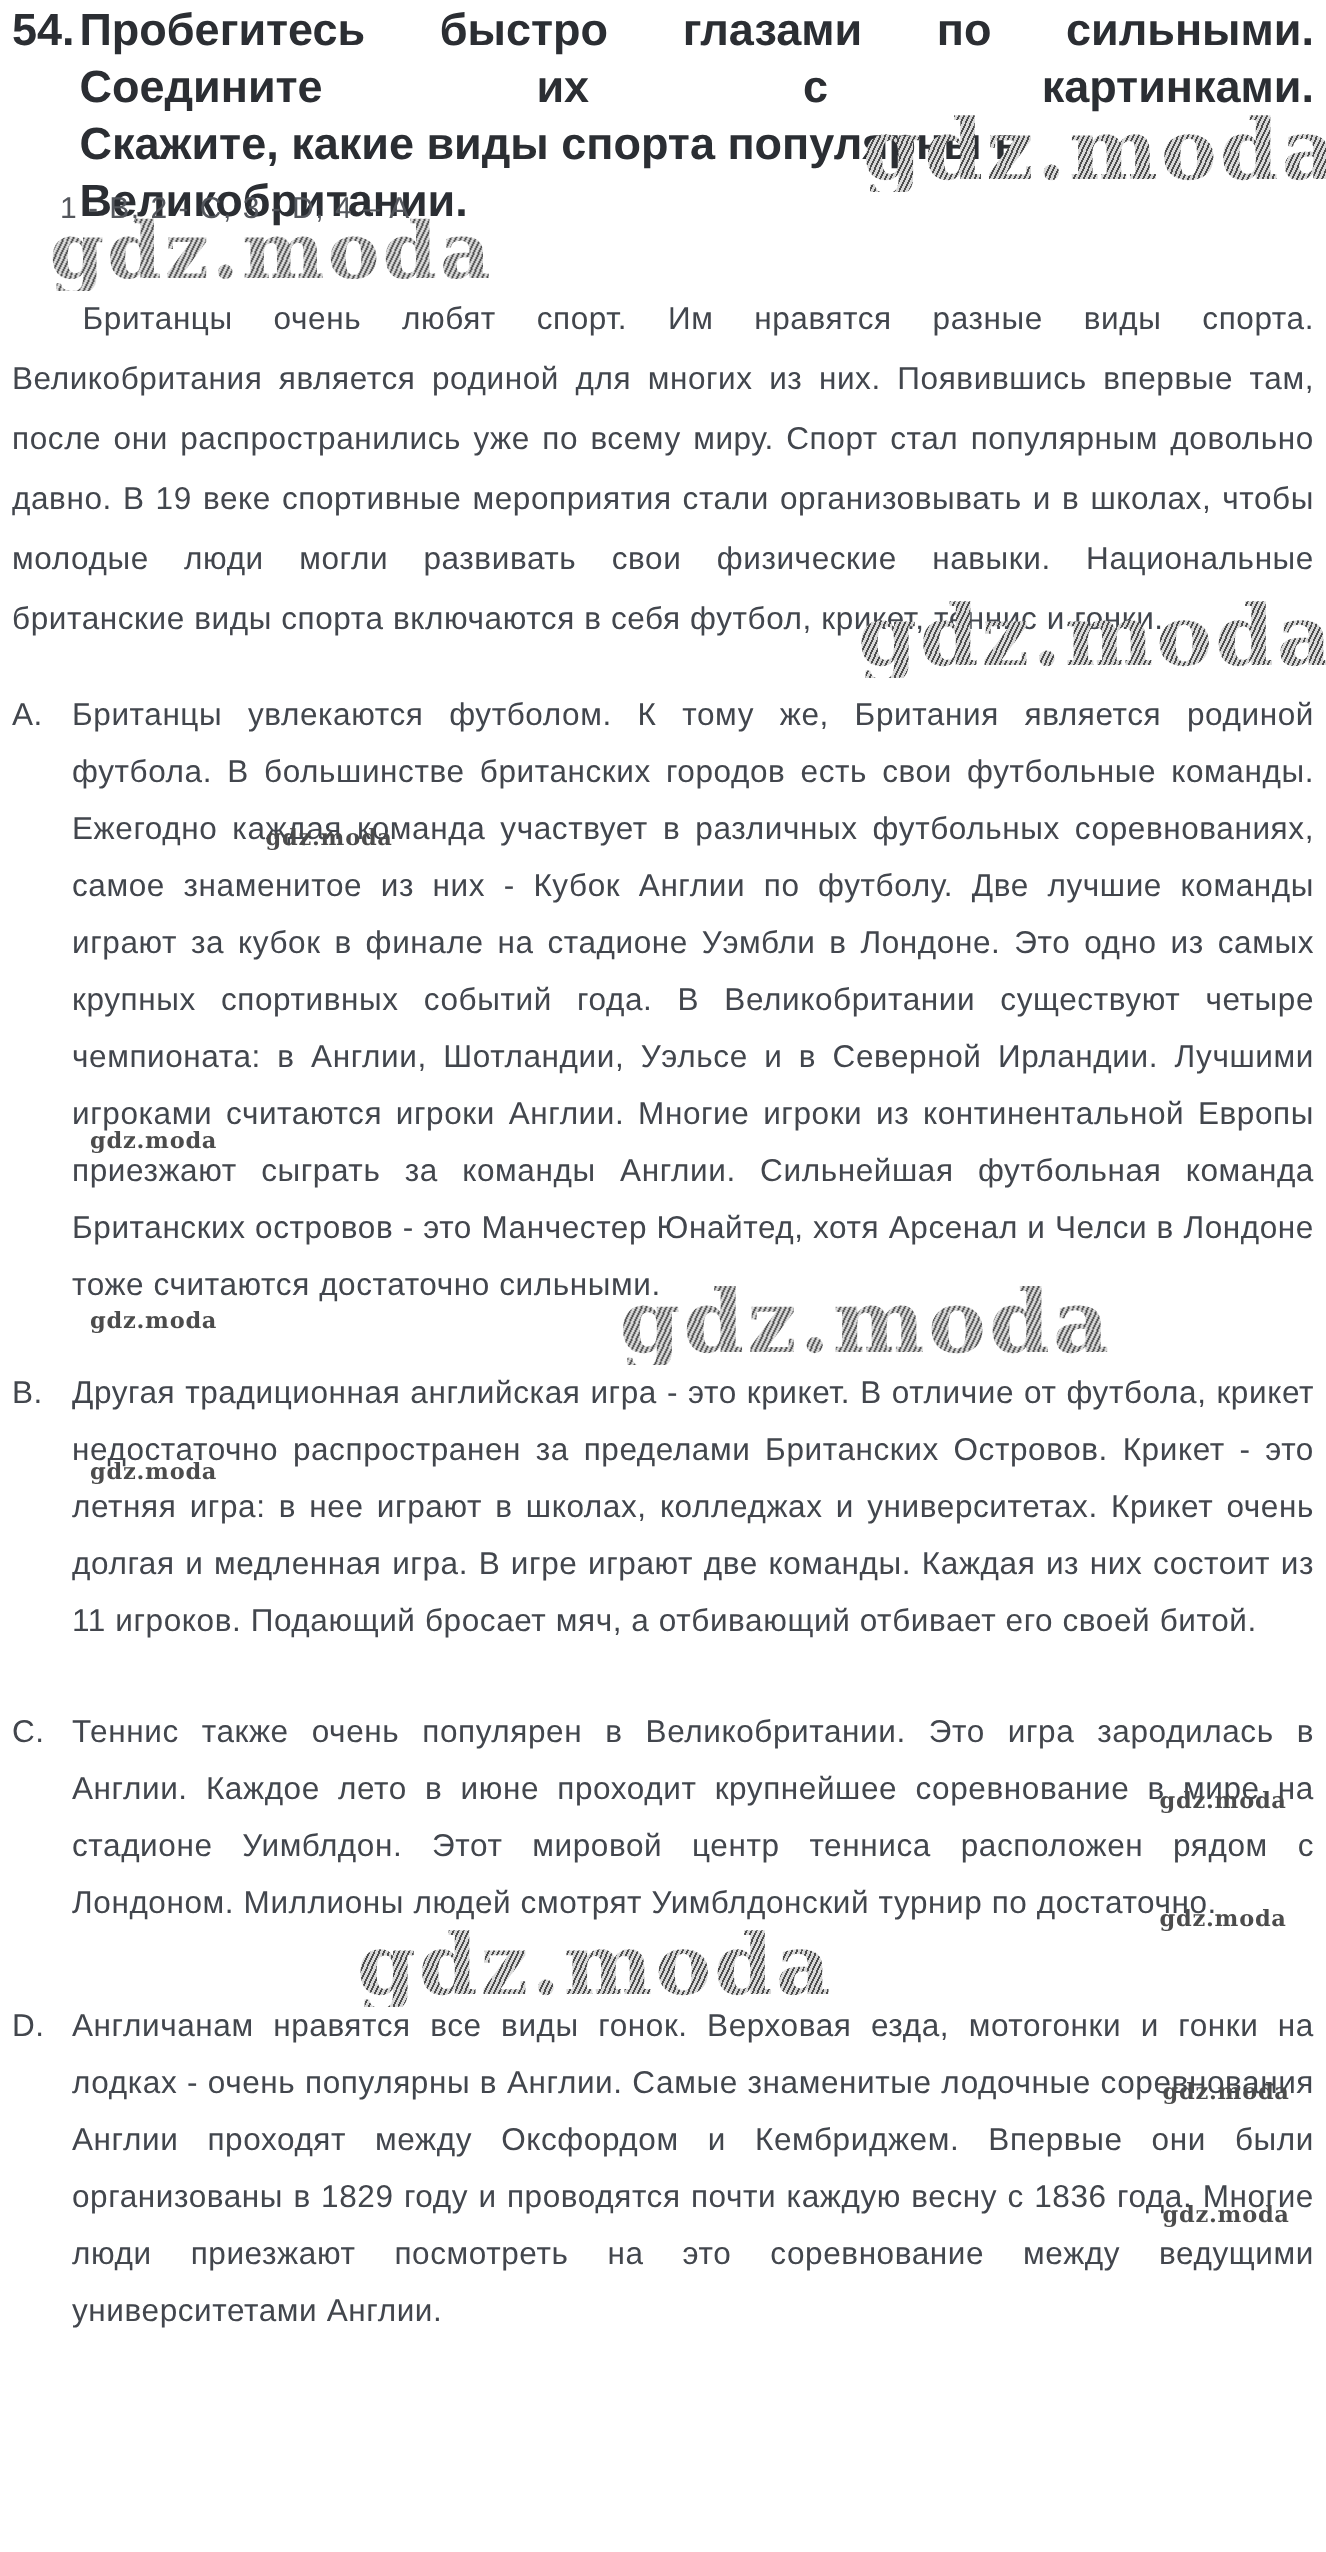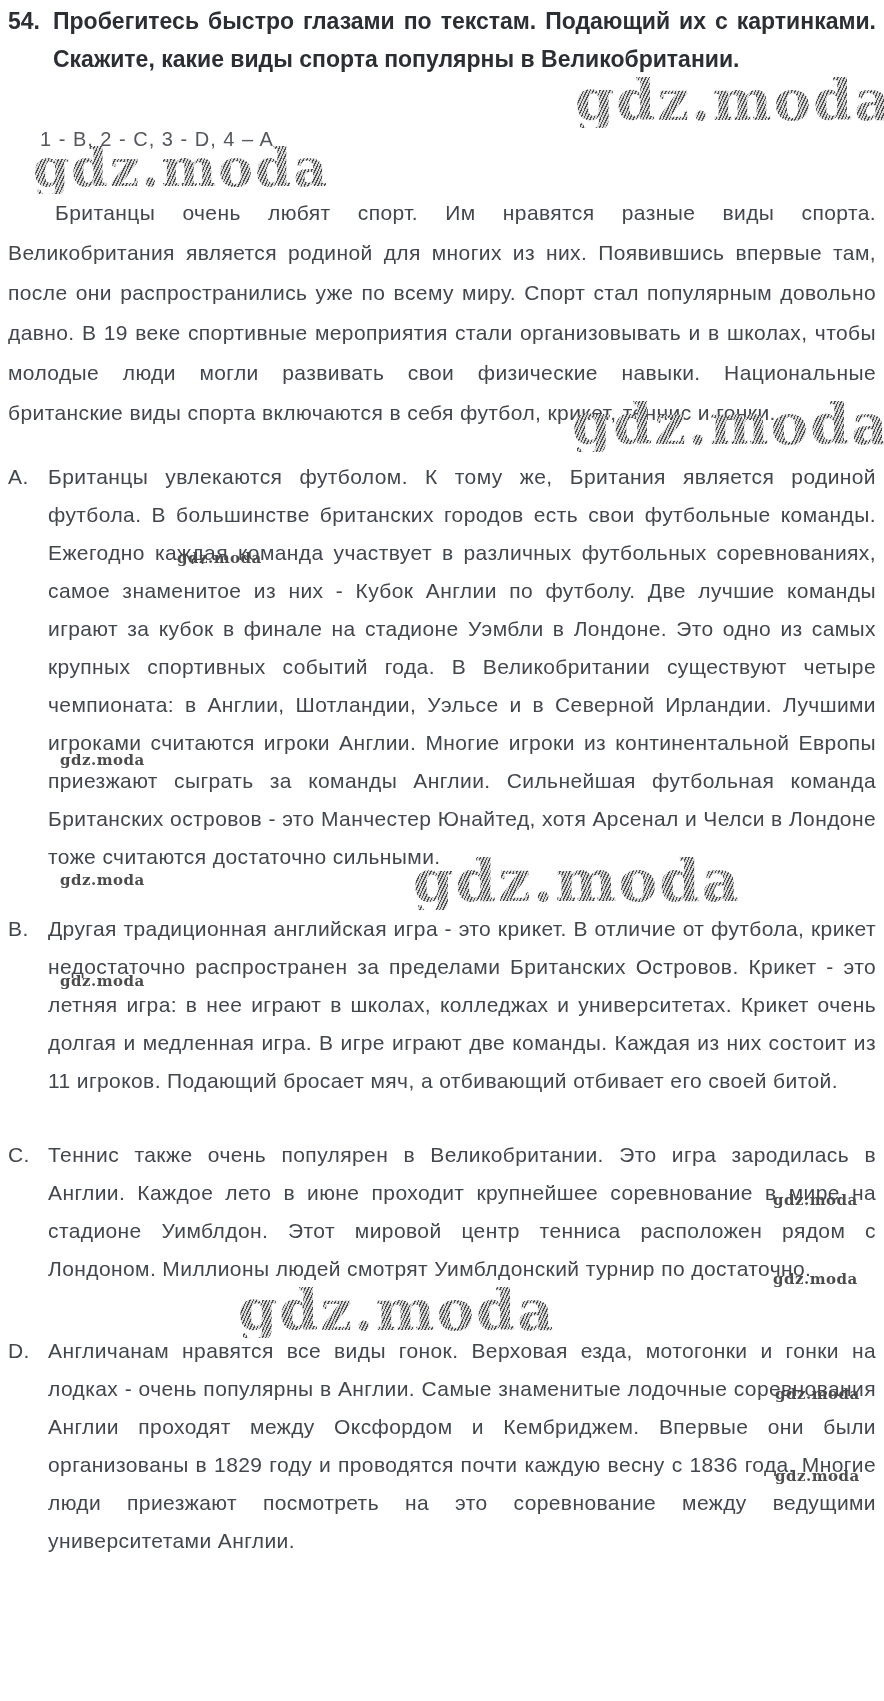--- a/index.html
+++ b/index.html
@@ -12,21 +12,21 @@
     overflow: hidden;
   }
   .block { position: absolute; }
 
   
   .header {
     top: 2px; left: 8px; width: 868px;
     box-sizing: border-box;
     padding-left: 45px;
     font-weight: bold;
-    font-size: 23px;
+    font-size: 30px;
     line-height: 38px;
     color: #2b2e33;
   }
   .header .num { position: absolute; left: 0; top: 0; }
   .hline1 { display: block; text-align: justify; text-align-last: justify; }
   .hline2 { display: block; text-align: left; }
 
   
   .answer {
     top: 128px; left: 40px;
@@ -92,21 +92,21 @@
     line-height: 1;
   }
 </style>
 </head>
 <body>
 
 <div class="page">
 
   <div class="header block">
     <span class="num">54.</span>
-    <span class="hline1">Пробегитесь быстро глазами по текстам. Подающий их с картинками.</span>
+    <span class="hline1">Пробегитесь быстро глазами по сильными. Соедините их с картинками.</span>
     <span class="hline2">Скажите, какие виды спорта популярны в Великобритании.</span>
   </div>
 
   <div class="answer block">1 - B, 2 - C, 3 - D, 4 – A</div>
 
   <div class="intro bodytext block">Британцы очень любят спорт. Им нравятся разные виды спорта. Великобритания является родиной для многих из них. Появившись впервые там, после они распространились уже по всему миру. Спорт стал популярным довольно давно. В 19 веке спортивные мероприятия стали организовывать и в школах, чтобы молодые люди могли развивать свои физические навыки. Национальные британские виды спорта включаются в себя футбол, крикет, теннис и гонки.</div>
 
   <div class="para para-a bodytext block">
     <span class="plabel">А.</span>
     <span class="ptext">Британцы увлекаются футболом. К тому же, Британия является родиной футбола. В большинстве британских городов есть свои футбольные команды. Ежегодно каждая команда участвует в различных футбольных соревнованиях, самое знаменитое из них - Кубок Англии по футболу. Две лучшие команды играют за кубок в финале на стадионе Уэмбли в Лондоне. Это одно из самых крупных спортивных событий года. В Великобритании существуют четыре чемпионата: в Англии, Шотландии, Уэльсе и в Северной Ирландии. Лучшими игроками считаются игроки Англии. Многие игроки из континентальной Европы приезжают сыграть за команды Англии. Сильнейшая футбольная команда Британских островов - это Манчестер Юнайтед, хотя Арсенал и Челси в Лондоне тоже считаются достаточно сильными.</span>

